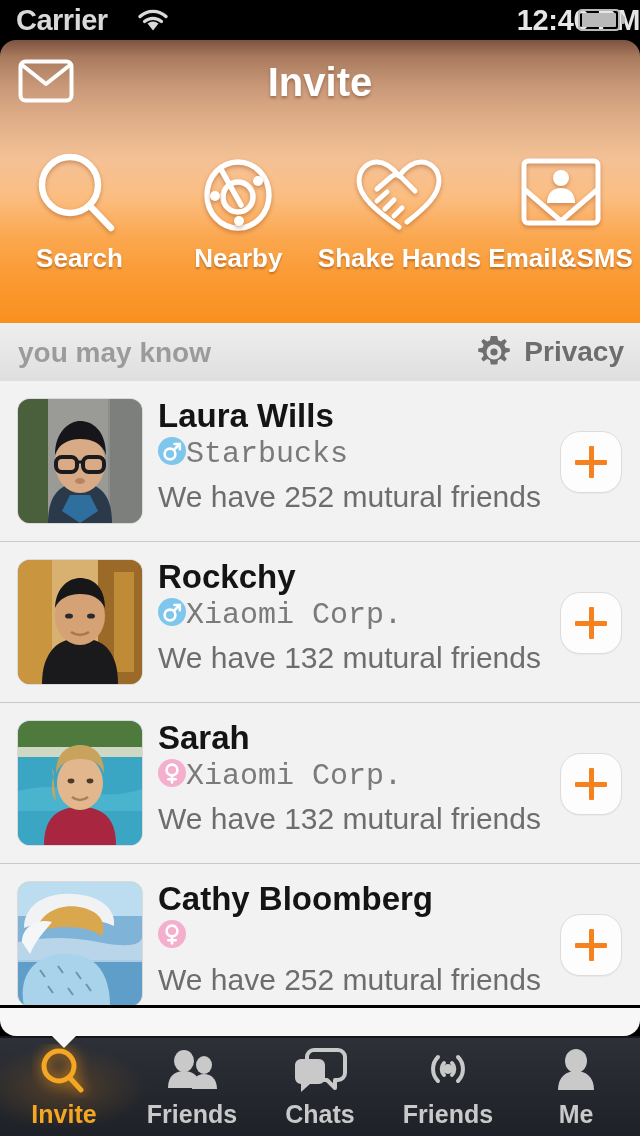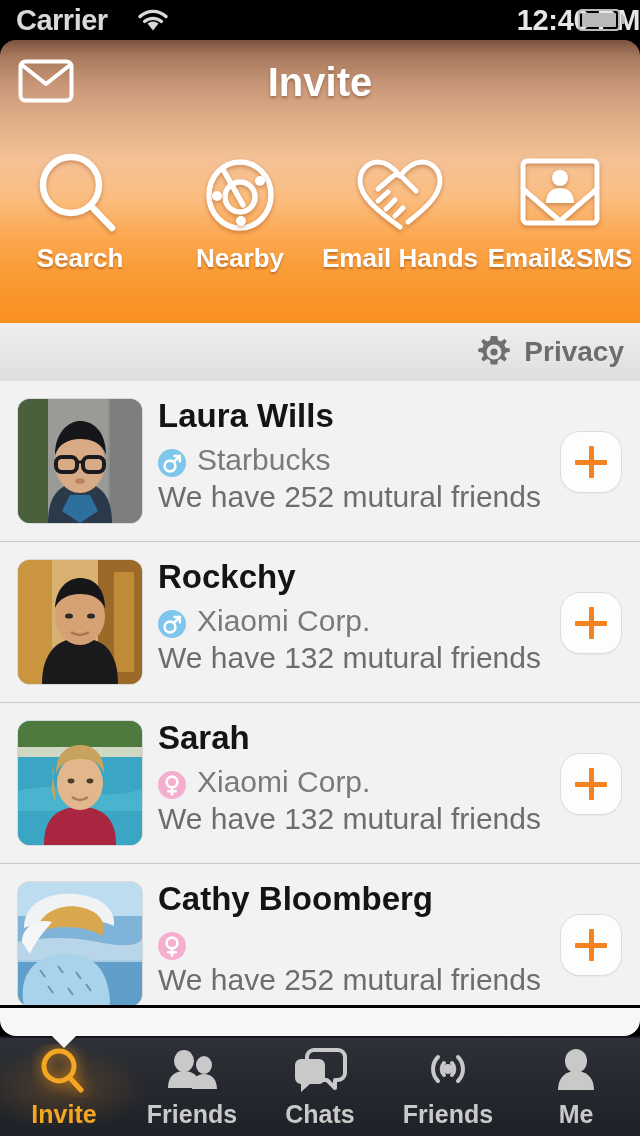--- a/index.html
+++ b/index.html
@@ -107,21 +107,21 @@
     position:absolute;left:18px;top:18px;width:124px;height:124px;
     border-radius:12px;overflow:hidden;background:#cfcfcf;
     box-shadow:0 0 0 1px rgba(0,0,0,.10);
   }
   .avatar .art{position:absolute;left:0;top:0;width:100%;height:100%;}
   .info{position:absolute;left:158px;top:14px;right:110px;}
   .nm{
     font-size:33px;font-weight:bold;color:#141414;line-height:42px;
     white-space:nowrap;overflow:hidden;
   }
-  .orgline{display:flex;align-items:flex-end;gap:11px;height:40px;}
+  .orgline{display:flex;align-items:flex-start;height:40px;font-family:Liberation Mono, monospace;}
   .gender{width:28px;height:28px;border-radius:50%;flex:none;position:relative;}
   .gender svg{position:absolute;left:0;top:0;}
   .org{font-size:30px;color:#7a7a7a;white-space:nowrap;}
   .mut{font-size:30px;color:#6d6d6d;line-height:40px;white-space:nowrap;}
   .addbtn{
     position:absolute;right:18px;top:50px;width:60px;height:60px;
     background:#fdfdfd;border:1px solid #dcdcdc;border-radius:20px;
     cursor:pointer;box-shadow:0 1px 1px rgba(0,0,0,.04);
   }
   .addbtn .v{position:absolute;left:50%;top:14px;margin-left:-2.5px;width:5px;height:32px;background:#f5821f;border-radius:1px;}
@@ -223,40 +223,41 @@
         <svg class="ic" viewBox="0 0 104 104">
           <g fill="none" stroke="#ffffff" stroke-width="5" stroke-linejoin="round" stroke-linecap="round" style="filter:drop-shadow(0 2px 2px rgba(150,70,20,.45))">
             <path d="M52 82 C30 66 12 52 12 36 C12 24 21 17 30 17 C38 17 45 22 52 31
                      C59 22 66 17 74 17 C83 17 92 24 92 36 C92 50 78 63 60 77"></path>
             <path d="M30 44 L44 32 C47 29 51 29 54 32 L68 46"></path>
             <path d="M30 56 L40 47"></path>
             <path d="M38 64 L47 55"></path>
             <path d="M47 71 L55 63"></path>
           </g>
         </svg>
-        <div class="lbl">Email Hands</div>
+        <div class="lbl">Shake Hands</div>
       </div>
 
       <div class="quick">
         <svg class="ic" viewBox="0 0 104 104">
           <g style="filter:drop-shadow(0 2px 2px rgba(150,70,20,.45))">
             <rect x="15" y="16" width="74" height="62" rx="4" ry="4" fill="none" stroke="#ffffff" stroke-width="5"></rect>
             <path d="M15 44 L52 76 L89 44" fill="none" stroke="#ffffff" stroke-width="5" stroke-linejoin="round"></path>
             <circle cx="52" cy="33" r="8" fill="#ffffff"></circle>
             <path d="M38 58 C38 48 44 43 52 43 C60 43 66 48 66 58 Z" fill="#ffffff"></path>
           </g>
         </svg>
         <div class="lbl">Email&amp;SMS</div>
       </div>
 
     </div>
 
   </div>
 
   <div class="secbar">
+    <div class="title">you may know</div>
     <div class="privacy">
       <svg class="gear" viewBox="0 0 40 40">
         <g fill="#6f6f6f">
           <path d="M20 4 l3.2 0 0.9 4.3 2.8 1.2 3.6-2.5 2.3 2.3 -2.5 3.6 1.2 2.8 4.3 0.9 0 3.2
                    -4.3 0.9 -1.2 2.8 2.5 3.6 -2.3 2.3 -3.6-2.5 -2.8 1.2 -0.9 4.3 -3.2 0 -3.2 0
                    -0.9-4.3 -2.8-1.2 -3.6 2.5 -2.3-2.3 2.5-3.6 -1.2-2.8 -4.3-0.9 0-3.2
                    4.3-0.9 1.2-2.8 -2.5-3.6 2.3-2.3 3.6 2.5 2.8-1.2 0.9-4.3 z"></path>
         </g>
         <circle cx="20" cy="20" r="7.5" fill="#e6e6e6"></circle>
         <circle cx="20" cy="20" r="3.6" fill="#6f6f6f"></circle>

